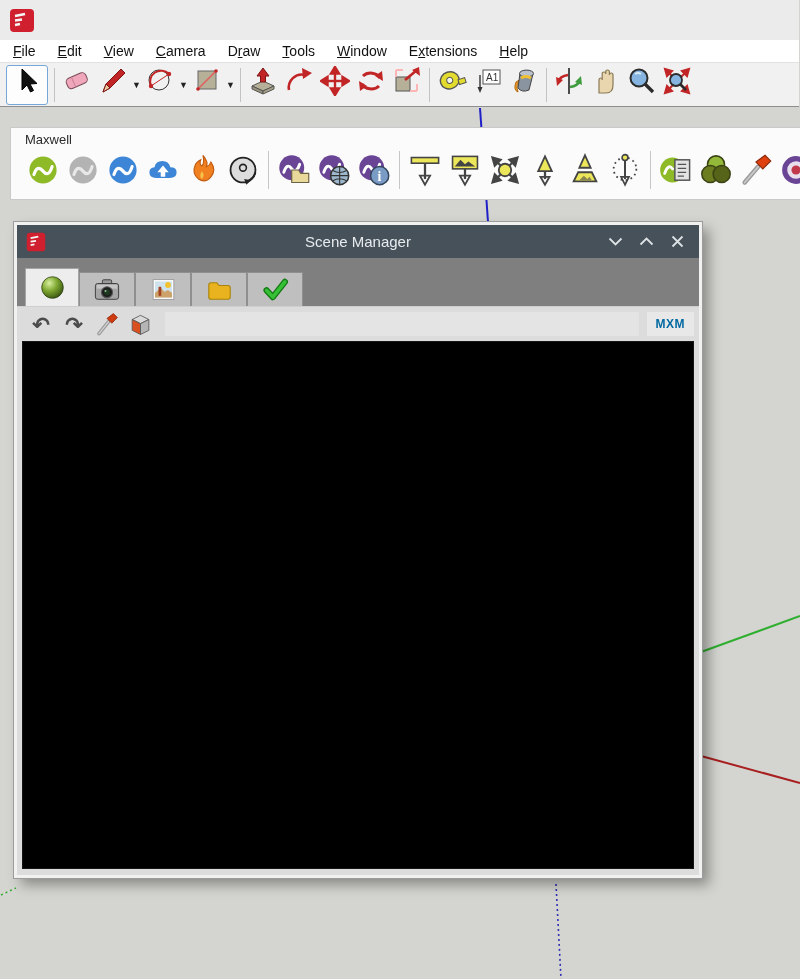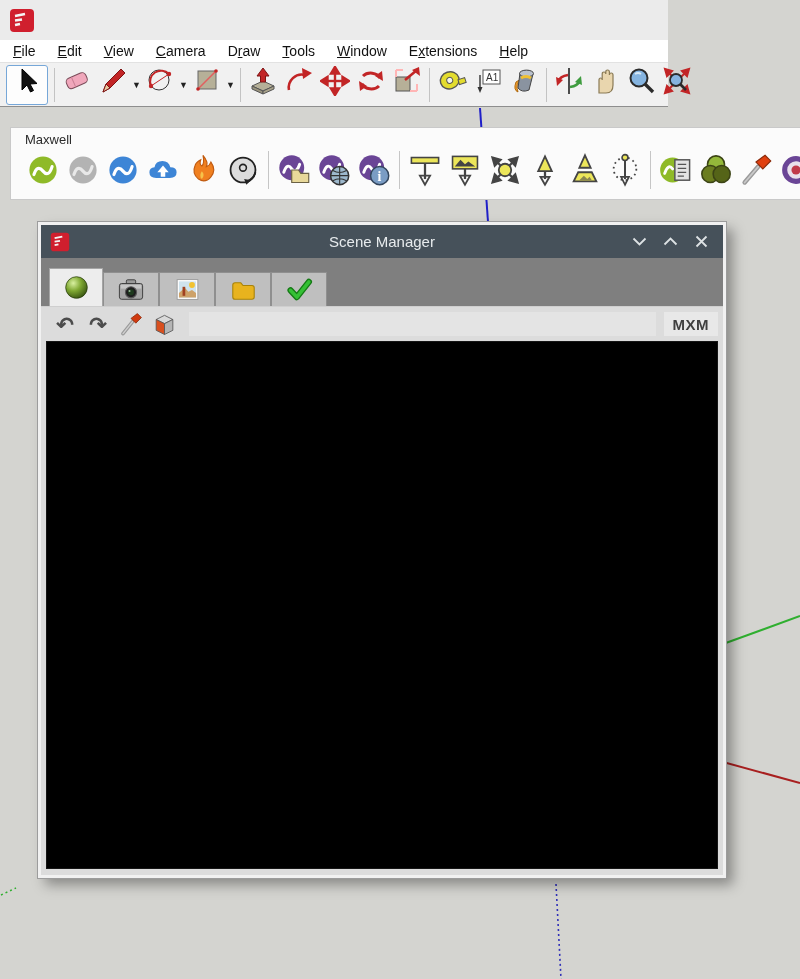--- a/index.html
+++ b/index.html
@@ -4,21 +4,21 @@
 <style>
   html,body{margin:0;padding:0;width:800px;height:979px;overflow:hidden;
     font-family:"Liberation Sans",sans-serif;background:#d4d4d0;position:relative;}
   *{box-sizing:border-box;}
 
   
   .axis-svg{position:absolute;left:0;top:0;z-index:0;pointer-events:none;}
   .viewport-bg{position:absolute;inset:0;background:linear-gradient(180deg,#d8d8d4 0%,#d2d2ce 55%,#cccdc8 100%);z-index:-1;}
 
   
-  .top-chrome{position:absolute;left:0;top:0;width:668px;height:108px;z-index:2;}
+  .top-chrome{position:absolute;left:0;top:0;width:799px;height:108px;z-index:2;}
   .titlebar{height:40px;background:#ebebeb;display:flex;align-items:center;padding-left:9px;}
   .menubar{height:23px;background:#ffffff;display:flex;align-items:center;padding-left:2px;border-bottom:1px solid #e2e2e2;}
   .menu-item{padding:0 11px;font-size:14px;color:#111;cursor:default;}
   .menu-item u{text-decoration:underline;}
   .toolbar{height:44px;background:#f1f1f1;display:flex;align-items:center;padding-left:6px;border-bottom:1px solid #8e8e8e;}
   .tbtn{width:36px;height:38px;display:flex;justify-content:center;flex:0 0 auto;}
   .tbtn.selected{border:1px solid #76a7d8;background:#fdfdfd;border-radius:3px;width:42px;height:40px;margin-right:2px;}
   .drop{width:11px;height:38px;display:flex;align-items:center;justify-content:center;font-size:9px;color:#222;flex:0 0 auto;}
   .sep{width:1px;height:34px;background:#c3c3c3;margin:0 4px;flex:0 0 auto;}
 
@@ -26,37 +26,37 @@
   .maxwell-panel{position:absolute;left:10px;top:127px;width:792px;height:73px;
     background:#fbfbfb;border:1px solid #c9c9c9;border-right:none;z-index:1;}
   .maxwell-title{font-size:13px;color:#2b2b2b;padding:4px 0 1px 14px;}
   .maxwell-row{display:flex;align-items:center;padding-left:12px;height:44px;}
   .mbtn{width:40px;height:40px;display:flex;align-items:center;justify-content:center;flex:0 0 auto;}
   .msep{width:1px;height:38px;background:#c6c6c6;margin:0 5px;flex:0 0 auto;}
 
   
   .scene-dialog{position:absolute;left:14px;top:222px;width:688px;height:656px;
     border:3px solid #f1f1f1;outline:1px solid #9c9c9c;background:#dcdcdc;z-index:3;
-    box-shadow:7px 7px 12px rgba(0,0,0,0.35);display:flex;flex-direction:column;margin-left:24px;}
+    box-shadow:7px 7px 12px rgba(0,0,0,0.35);display:flex;flex-direction:column;}
   .dlg-titlebar{height:33px;background:#46515a;display:flex;align-items:center;position:relative;flex:0 0 auto;}
   .dlg-title{position:absolute;left:0;right:0;text-align:center;color:#e7ebed;font-size:15px;}
   .dlg-logo{margin-left:9px;z-index:1;}
   .dlg-buttons{margin-left:auto;display:flex;gap:15px;padding-right:14px;z-index:1;}
   .dlg-btn{width:16px;height:16px;display:flex;align-items:center;justify-content:center;cursor:default;}
 
   .tabstrip{height:48px;background:#7f7f7f;display:flex;align-items:flex-end;padding-left:8px;flex:0 0 auto;}
   .tab{width:56px;height:34px;background:#bfbfbf;border:1px solid #8f8f8f;border-bottom:none;
     display:flex;align-items:center;justify-content:center;}
   .tab.active{width:54px;height:38px;background:#ededed;border-color:#a5a5a5;}
 
   .dlg-toolbar{height:35px;background:#dcdcdc;display:flex;align-items:center;padding:0 5px 0 10px;gap:5px;flex:0 0 auto;border-top:1px solid #cfcfcf;}
   .dtb-icon{width:28px;height:28px;display:flex;align-items:center;justify-content:center;}
   .glyph-btn{font-size:21px;font-weight:bold;color:#4c4c4c;line-height:1;}
   .tb-field{flex:1;height:24px;background:#e4e4e4;margin-left:6px;}
-  .mxm{height:24px;background:#e8e8e8;font-weight:bold;font-size:15px;color:#404040;
+  .mxm{height:24px;background:#e8e8e8;font-weight:bold;font-size:12px;color:#0369a1;
     display:flex;align-items:center;padding:0 9px;margin-left:3px;letter-spacing:0.5px;}
 
   .preview{flex:1;background:#000;margin:0 5px 6px 5px;border:1px solid #161616;}
 </style>
 </head>
 <body>
 
 <div class="viewport-bg"></div>
 
 <svg class="axis-svg" width="800" height="979">

